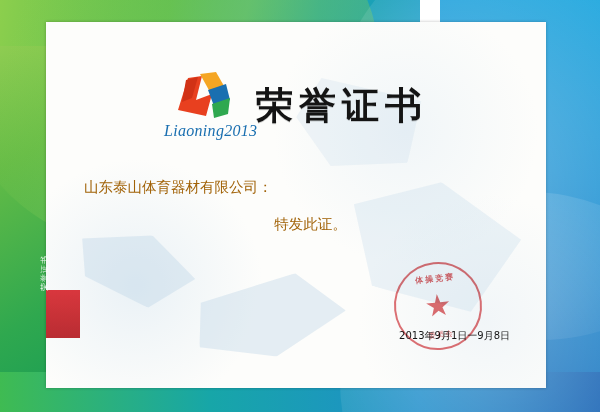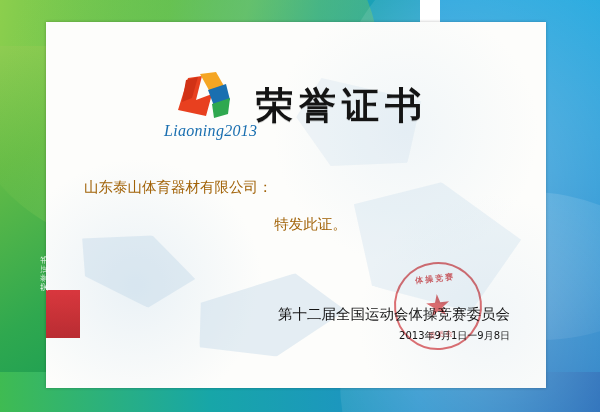--- a/index.html
+++ b/index.html
@@ -296,21 +296,20 @@
       </div>
       <div class="cert-title">荣誉证书</div>
     </div>
 
     <div class="body-text">
       <div class="salutation">山东泰山体育器材有限公司：</div>
       <p class="para-short">特发此证。</p>
     </div>
 
     <div class="signature">
-      <div class="sig-org">第十二届全国运动会体操竞赛委员会</div>
       <div class="sig-date">2013年9月1日一9月8日</div>
     </div>
 
     <div class="seal">
       <div class="seal-arc-text">体操竞赛</div>
       <div class="seal-star"></div>
       <div class="seal-bottom-text">委员会</div>
     </div>
 
     <div class="edge-tag">

